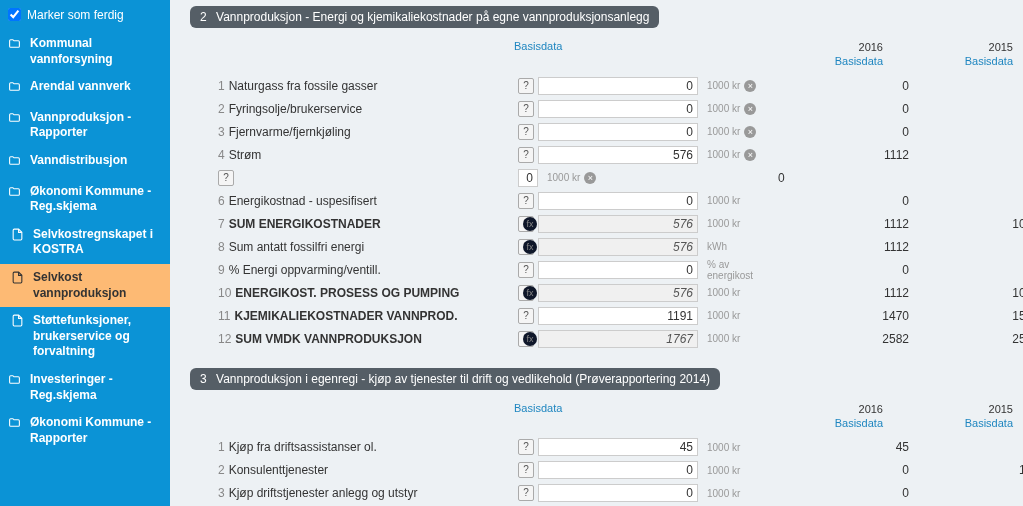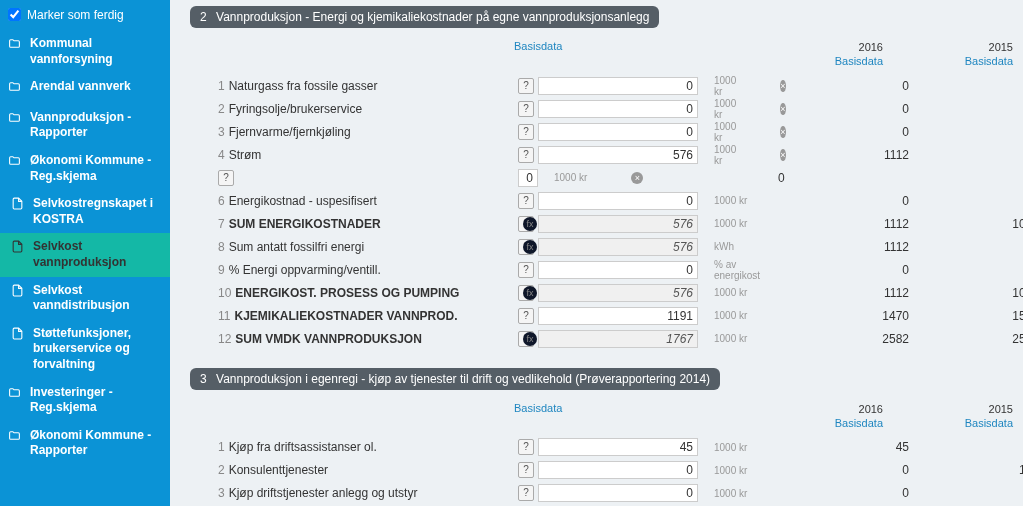--- a/index.html
+++ b/index.html
@@ -32,21 +32,21 @@
     align-items: flex-start;
     padding: 6px 8px;
     font-size: 12px;
     font-weight: bold;
     line-height: 1.3;
     cursor: pointer;
   }
   .sb-item .icon { width: 16px; flex-shrink: 0; margin-right: 6px; margin-top:1px; }
   .sb-sub { padding-left: 11px; justify-content: center; }
   .sb-item.active {
-    background: #14b8a6;
+    background: #fdba74;
     color: #333;
   }
   .main {
     flex: 1;
     padding: 6px 10px 0 20px;
     overflow-y: auto;
   }
   .section { margin-bottom: 18px; }
   .section-header {
     display: inline-block;
@@ -138,22 +138,21 @@
     margin-left:2px;
     flex-shrink:0;
     position:absolute;
     left:-18px;
   }
   .unitwrap {
     display:flex;
     align-items:center;
     font-size:10px;
     color:#999;
-    padding-left:16px;
-    gap:40px;
+    padding-left:9px;
   }
   .unitwrap .clr {
     width:12px; height:12px;
     border-radius:50%;
     background:#999;
     color:#fff;
     font-size:9px;
     display:flex; align-items:center; justify-content:center;
     margin-left:4px;
     cursor:pointer;
@@ -185,42 +184,41 @@
         <div class="sb-item">
           <span class="icon"><svg width="13" height="13" viewBox="0 0 24 24" fill="none" stroke="currentColor" stroke-width="2">
               <path d="M3 7a2 2 0 0 1 2-2h4l2 2h8a2 2 0 0 1 2 2v8a2 2 0 0 1-2 2H5a2 2 0 0 1-2-2z"></path>
             </svg></span>
           <span>Vannproduksjon - Rapporter</span>
         </div>
         <div class="sb-item">
           <span class="icon"><svg width="13" height="13" viewBox="0 0 24 24" fill="none" stroke="currentColor" stroke-width="2">
               <path d="M3 7a2 2 0 0 1 2-2h4l2 2h8a2 2 0 0 1 2 2v8a2 2 0 0 1-2 2H5a2 2 0 0 1-2-2z"></path>
             </svg></span>
+          <span>Vanndistribusjon</span>
+        </div>
+        <div class="sb-item">
+          <span class="icon"><svg width="13" height="13" viewBox="0 0 24 24" fill="none" stroke="currentColor" stroke-width="2">
+              <path d="M3 7a2 2 0 0 1 2-2h4l2 2h8a2 2 0 0 1 2 2v8a2 2 0 0 1-2 2H5a2 2 0 0 1-2-2z"></path>
+            </svg></span>
           <span>Økonomi Kommune - Reg.skjema</span>
         </div>
         <div class="sb-item sb-sub">
           <span class="icon"><svg width="13" height="13" viewBox="0 0 24 24" fill="none" stroke="currentColor" stroke-width="2">
               <path d="M14 2H6a2 2 0 0 0-2 2v16a2 2 0 0 0 2 2h12a2 2 0 0 0 2-2V8z"></path>
               <polyline points="14 2 14 8 20 8"></polyline>
             </svg></span>
           <span>Selvkostregnskapet i KOSTRA</span>
         </div>
         <div class="sb-item sb-sub active">
           <span class="icon"><svg width="13" height="13" viewBox="0 0 24 24" fill="none" stroke="currentColor" stroke-width="2">
               <path d="M14 2H6a2 2 0 0 0-2 2v16a2 2 0 0 0 2 2h12a2 2 0 0 0 2-2V8z"></path>
               <polyline points="14 2 14 8 20 8"></polyline>
             </svg></span>
           <span>Selvkost vannproduksjon</span>
-        </div>
-        <div class="sb-item sb-sub">
-          <span class="icon"><svg width="13" height="13" viewBox="0 0 24 24" fill="none" stroke="currentColor" stroke-width="2">
-              <path d="M14 2H6a2 2 0 0 0-2 2v16a2 2 0 0 0 2 2h12a2 2 0 0 0 2-2V8z"></path>
-              <polyline points="14 2 14 8 20 8"></polyline>
-            </svg></span>
-          <span>Selvkost vanndistribusjon</span>
         </div>
         <div class="sb-item sb-sub">
           <span class="icon"><svg width="13" height="13" viewBox="0 0 24 24" fill="none" stroke="currentColor" stroke-width="2">
               <path d="M14 2H6a2 2 0 0 0-2 2v16a2 2 0 0 0 2 2h12a2 2 0 0 0 2-2V8z"></path>
               <polyline points="14 2 14 8 20 8"></polyline>
             </svg></span>
           <span>Støttefunksjoner, brukerservice og forvaltning</span>
         </div>
         <div class="sb-item">
           <span class="icon"><svg width="13" height="13" viewBox="0 0 24 24" fill="none" stroke="currentColor" stroke-width="2">

